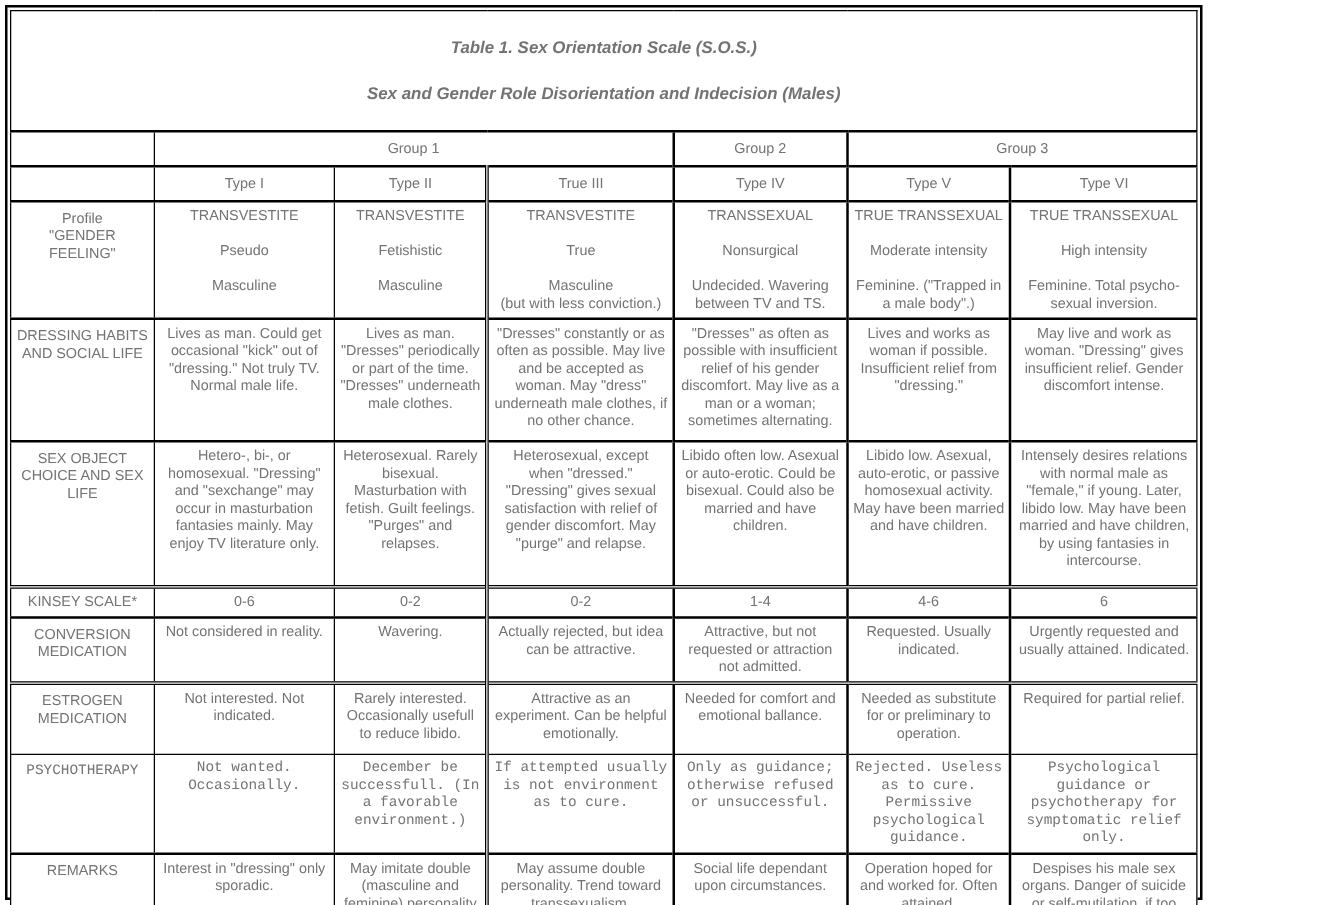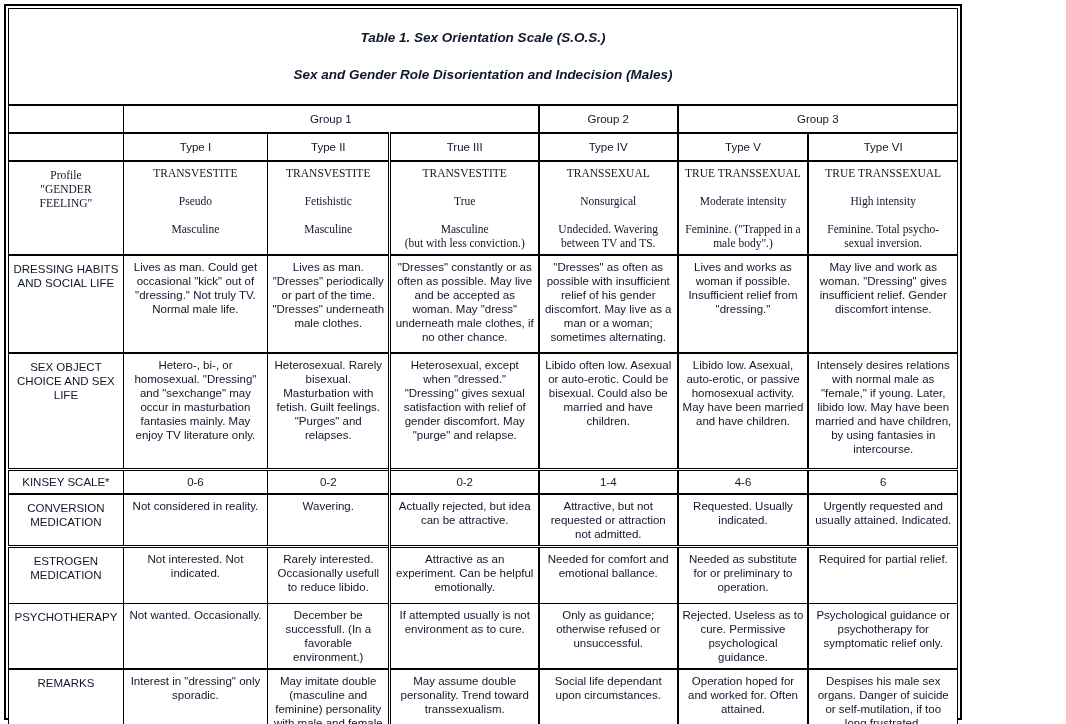--- a/index.html
+++ b/index.html
@@ -1,18 +1,18 @@
 <!DOCTYPE html>
 <html><head>
 <meta charset="utf-8">
 <style>
   html,body{margin:0;padding:0;background:#fff;}
   .page{
     width:966px;height:724px;box-sizing:border-box;padding:4px;
-    font-family:"Liberation Sans",sans-serif;color:#0f172a;background:#fff;
+    font-family:"Liberation Sans",sans-serif;color:#737373;background:#fff;
   }
   .frame{
     height:100%;box-sizing:border-box;border:2px solid #000;padding:2px;background:#fff;
   }
   table{
     width:100%;height:100%;border-collapse:collapse;table-layout:fixed;background:#fff;
   }
   td,th{
     border:1px solid #000;
     font-size:11.5px;line-height:1.22;font-weight:normal;
@@ -24,23 +24,23 @@
     vertical-align:middle;padding:2px;
   }
   .header-cell{vertical-align:middle;padding:2px;margin-left:36px;}
   .label-cell{padding-top:6px;}
   
   .bt2{border-top:2px solid #000;}
   .btd{border-top:3px double #000;}
   .bl2{border-left:2px solid #000;text-align:center;}
   .bld{border-left:3px double #000;}
   tr.r-title{height:40px;} tr.r-group{height:28px;} tr.r-type{height:28px;}
-  tr.r-profile{height:92px;font-family:Liberation Serif, serif;} tr.r-dressing{height:98px;} tr.r-sexobject{height:116px;}
+  tr.r-profile{height:92px;} tr.r-dressing{height:98px;} tr.r-sexobject{height:116px;}
   tr.r-kinsey{height:25px;} tr.r-conversion{height:50px;} tr.r-estrogen{height:57px;}
-  tr.r-psycho{height:55px;} tr.r-remarks{height:80px;}
+  tr.r-psycho{height:55px;font-family:Liberation Mono, monospace;} tr.r-remarks{height:80px;}
 </style>
 </head>
 <body>
 
 <div class="page">
   <div class="frame">
     <table>
       <colgroup>
         <col style="width:12.1%">
           <col style="width:15.2%">

